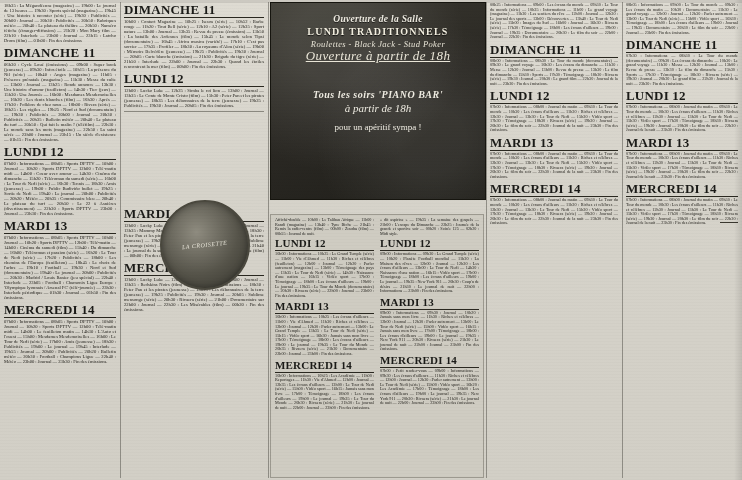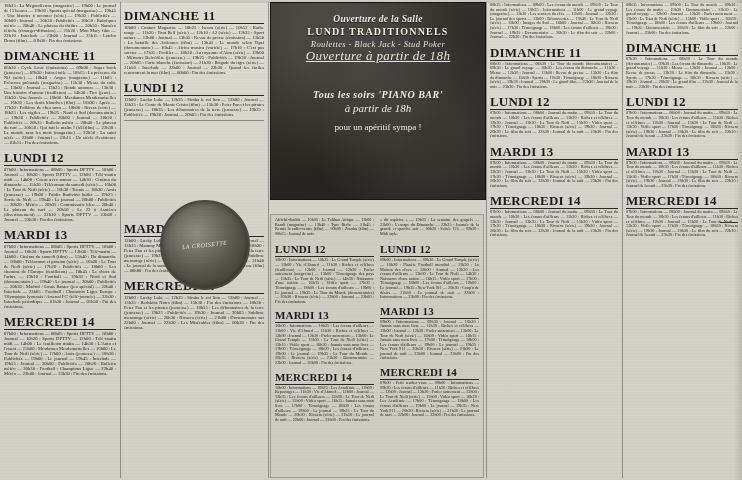--- a/index.html
+++ b/index.html
@@ -22,21 +22,21 @@
   .c4{width:136px;}
   .c5{width:120px;}
   .vrule{position:absolute;top:2px;bottom:2px;width:1px;background:rgba(60,58,50,.45);}
   .vr1{left:120px;} .vr2{left:268px;} .vr3{left:486px;} .vr4{left:622px;}
 
   h2.day{
     font-family:"Liberation Serif", serif;
     font-weight:bold;
     font-size:13px;
     line-height:13px;
-    margin:6px 0 1px 0;
+    margin:0 0 1px 0;
     letter-spacing:.2px;
     border-bottom:1.5px solid #2a2820;
     padding-bottom:1px;
   }
   p.blk{
     font-size:4.6px;
     line-height:5.0px;
     margin:0 0 3px 0;
     text-align:justify;
     letter-spacing:.05px;

